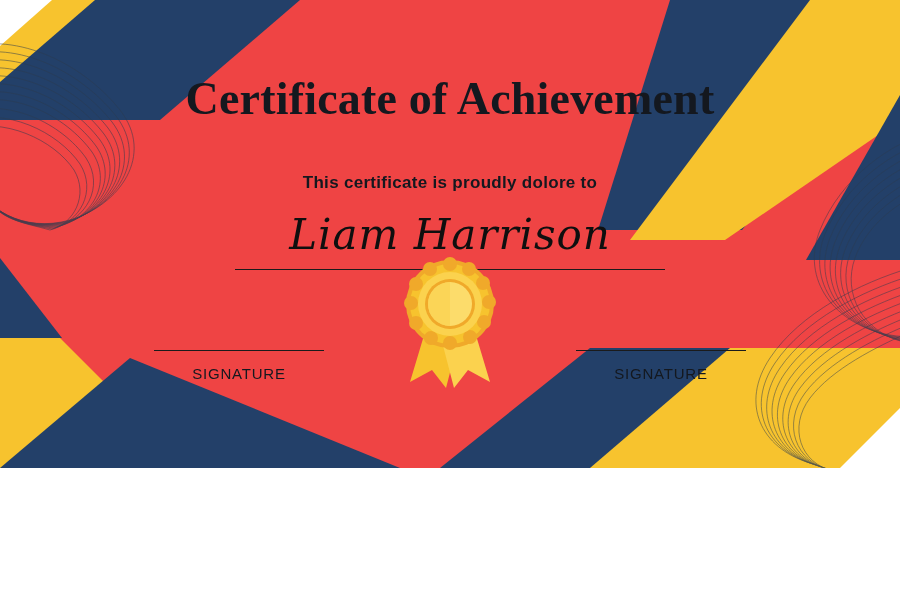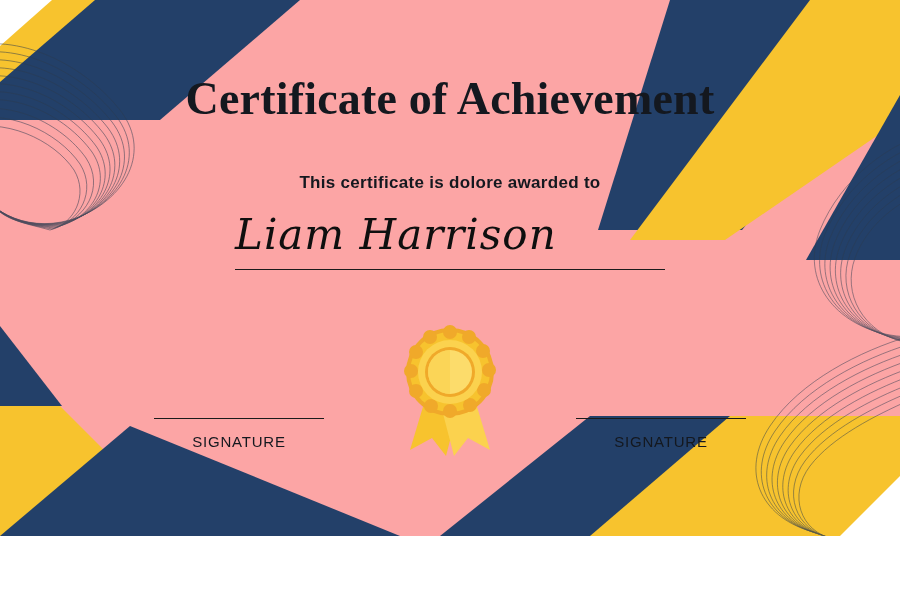--- a/index.html
+++ b/index.html
@@ -9,22 +9,22 @@
   }
   body {
     width: 900px;
     height: 600px;
     overflow: hidden;
     font-family: "Liberation Sans", sans-serif;
   }
   .certificate {
     position: relative;
     width: 900px;
-    height: 536px;
-    background: #fca5a5;
+    height: 468px;
+    background: #ef4444;
     overflow: hidden;
   }
 
   
   .shape {
     position: absolute;
     pointer-events: none;
   }
 
   
@@ -147,21 +147,21 @@
     font-family: "Liberation Sans", sans-serif;
     font-weight: bold;
     font-size: 17px;
     color: #14181f;
     letter-spacing: 0.3px;
     text-align: center;
   }
   .recipient-wrap {
     margin-top: 18px;
     width: 430px;
-    text-align: left;
+    text-align: center;
     border-bottom: 1.5px solid #1b1b1b;
     padding-bottom: 10px;
   }
   .recipient {
     font-family: "DejaVu Serif", serif;
     font-style: italic;
     font-size: 42px;
     color: #0f0f0f;
     letter-spacing: 1px;
     line-height: 1.15;
@@ -273,21 +273,21 @@
       <path d="M220 40 C 180 55, 130 80, 105 115 C 80 150, 95 190, 135 200"></path>
       <path d="M220 48 C 182 63, 134 87, 110 120 C 86 153, 100 192, 138 201"></path>
       <path d="M220 56 C 184 71, 138 94, 115 125 C 92 156, 105 194, 141 202"></path>
       <path d="M220 64 C 186 79, 142 101, 120 130 C 98 159, 110 196, 144 203"></path>
     </g>
   </svg>
 
   <div class="content">
     <div class="title">Certificate of Achievement</div>
 
-    <div class="subtitle">This certificate is dolore awarded to</div>
+    <div class="subtitle">This certificate is proudly dolore to</div>
 
     <div class="recipient-wrap">
       <div class="recipient">Liam Harrison</div>
     </div>
 
   </div>
 
   <div class="sign-row">
 
     <div class="sign-block">

